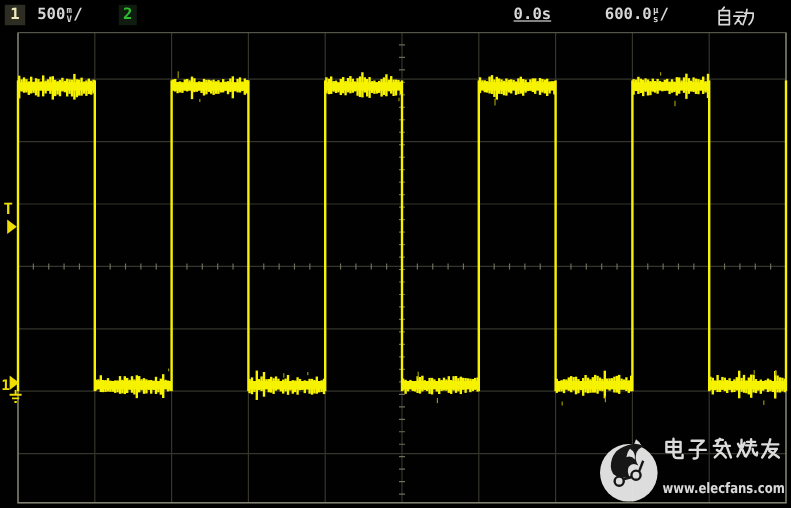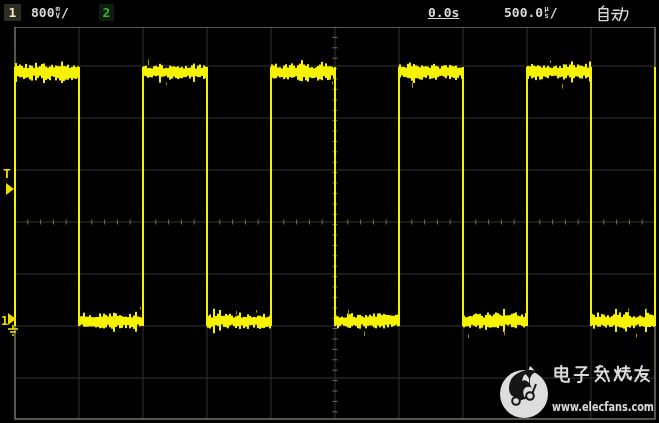--- a/index.html
+++ b/index.html
@@ -507,34 +507,34 @@
           <line x1="10" y1="332" x2="16" y2="332"></line>
           <line x1="12" y1="335" x2="14" y2="335"></line>
         </g>
       </g>
     </svg>
 
   <div class="topbar">
     <span class="badge ch1badge">1</span>
 
     <span class="scalegrp chscale">
-      <span>800</span>
+      <span>500</span>
       <span class="ustack">
         <span>m</span>
         <span>V</span>
       </span>
       <span>/</span>
     </span>
 
     <span class="badge ch2badge">2</span>
 
     <span class="tdelay">0.0s</span>
 
     <span class="scalegrp tbase">
-      <span>500.0</span>
+      <span>600.0</span>
       <span class="ustack">
         <span>µ</span>
         <span>s</span>
       </span>
       <span>/</span>
     </span>
 
     <svg class="trigmode" width="34" height="17" viewBox="0 0 36 18" role="img" aria-label="自动">
       <g fill="none" stroke="#d8d8d8" stroke-width="1.5" stroke-linecap="round" stroke-linejoin="round">
         <path d="M8,1 L6,3.5 M3.5,4 H12.5 V16.5 H3.5 Z M3.5,8.2 H12.5 M3.5,12.3 H12.5"></path>

